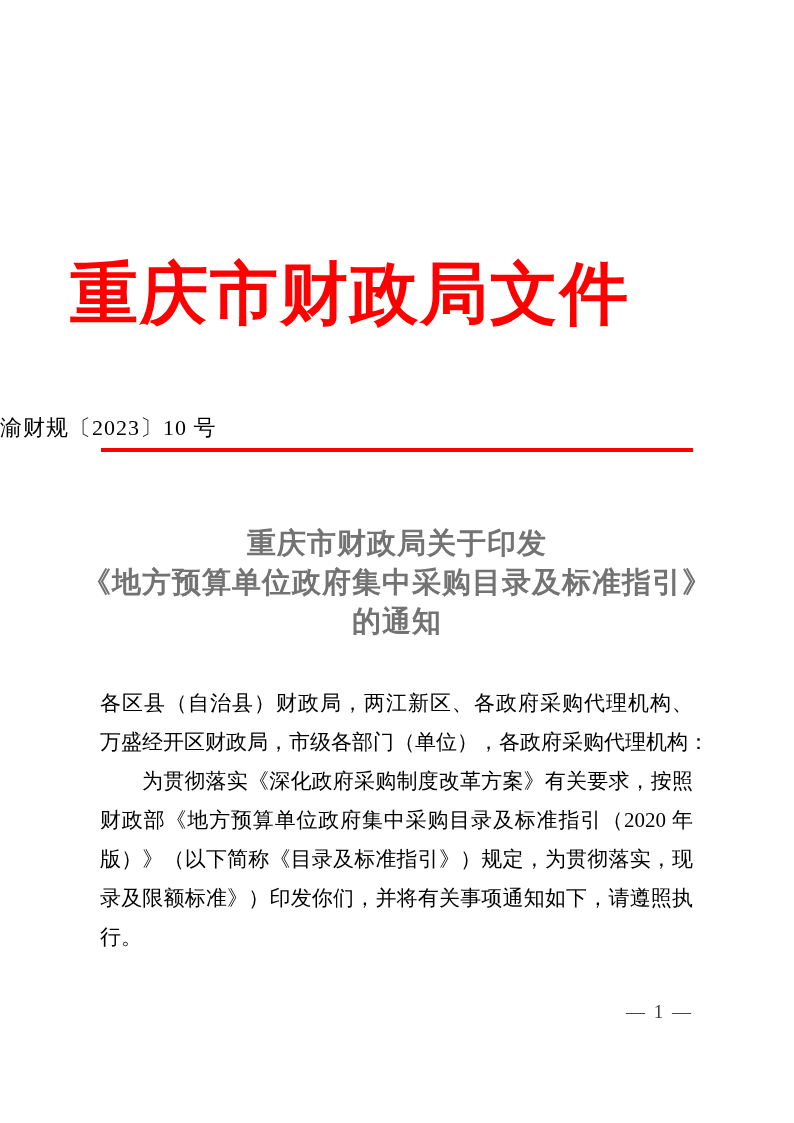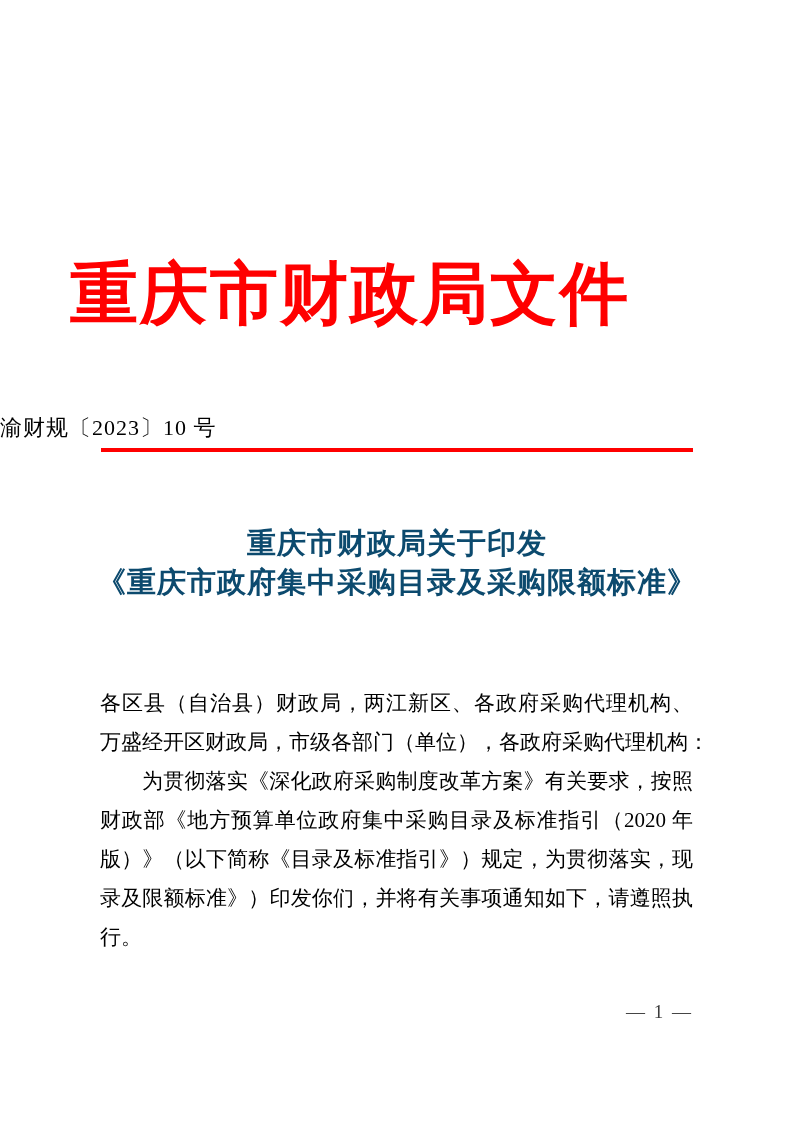--- a/index.html
+++ b/index.html
@@ -51,21 +51,21 @@
   .title-block {
     position: absolute;
     top: 524px;
     left: 0;
     width: 794px;
     text-align: center;
     font-size: 29px;
     line-height: 39px;
     font-weight: bold;
     letter-spacing: 1px;
-    color: #0c4a6e;
+    color: #737373;
   }
   .body-block {
     position: absolute;
     top: 684px;
     left: 100px;
     width: 593px;
     font-size: 21px;
     color: #000000;
   }
   .body-line {
@@ -98,21 +98,22 @@
 <div class="page">
 
   <div class="header-title">重庆市财政局文件</div>
 
   <div class="doc-number">渝财规〔2023〕10 号</div>
 
   <div class="red-rule"></div>
 
   <div class="title-block">
     <div class="title-line">重庆市财政局关于印发</div>
-    <div class="title-line">《重庆市政府集中采购目录及采购限额标准》</div>
+    <div class="title-line">《地方预算单位政府集中采购目录及标准指引》</div>
+    <div class="title-line">的通知</div>
   </div>
 
   <div class="body-block">
     <div class="body-line">各区县（自治县）财政局，两江新区、各政府采购代理机构、</div>
     <div class="body-line">万盛经开区财政局，市级各部门（单位），各政府采购代理机构：</div>
     <div class="body-line indent">为贯彻落实《深化政府采购制度改革方案》有关要求，按照</div>
     <div class="body-line">财政部《地方预算单位政府集中采购目录及标准指引（2020 年</div>
     <div class="body-line">版）》（以下简称《目录及标准指引》）规定，为贯彻落实，现</div>
     <div class="body-line">录及限额标准》）印发你们，并将有关事项通知如下，请遵照执</div>
     <div class="body-line short">行。</div>

